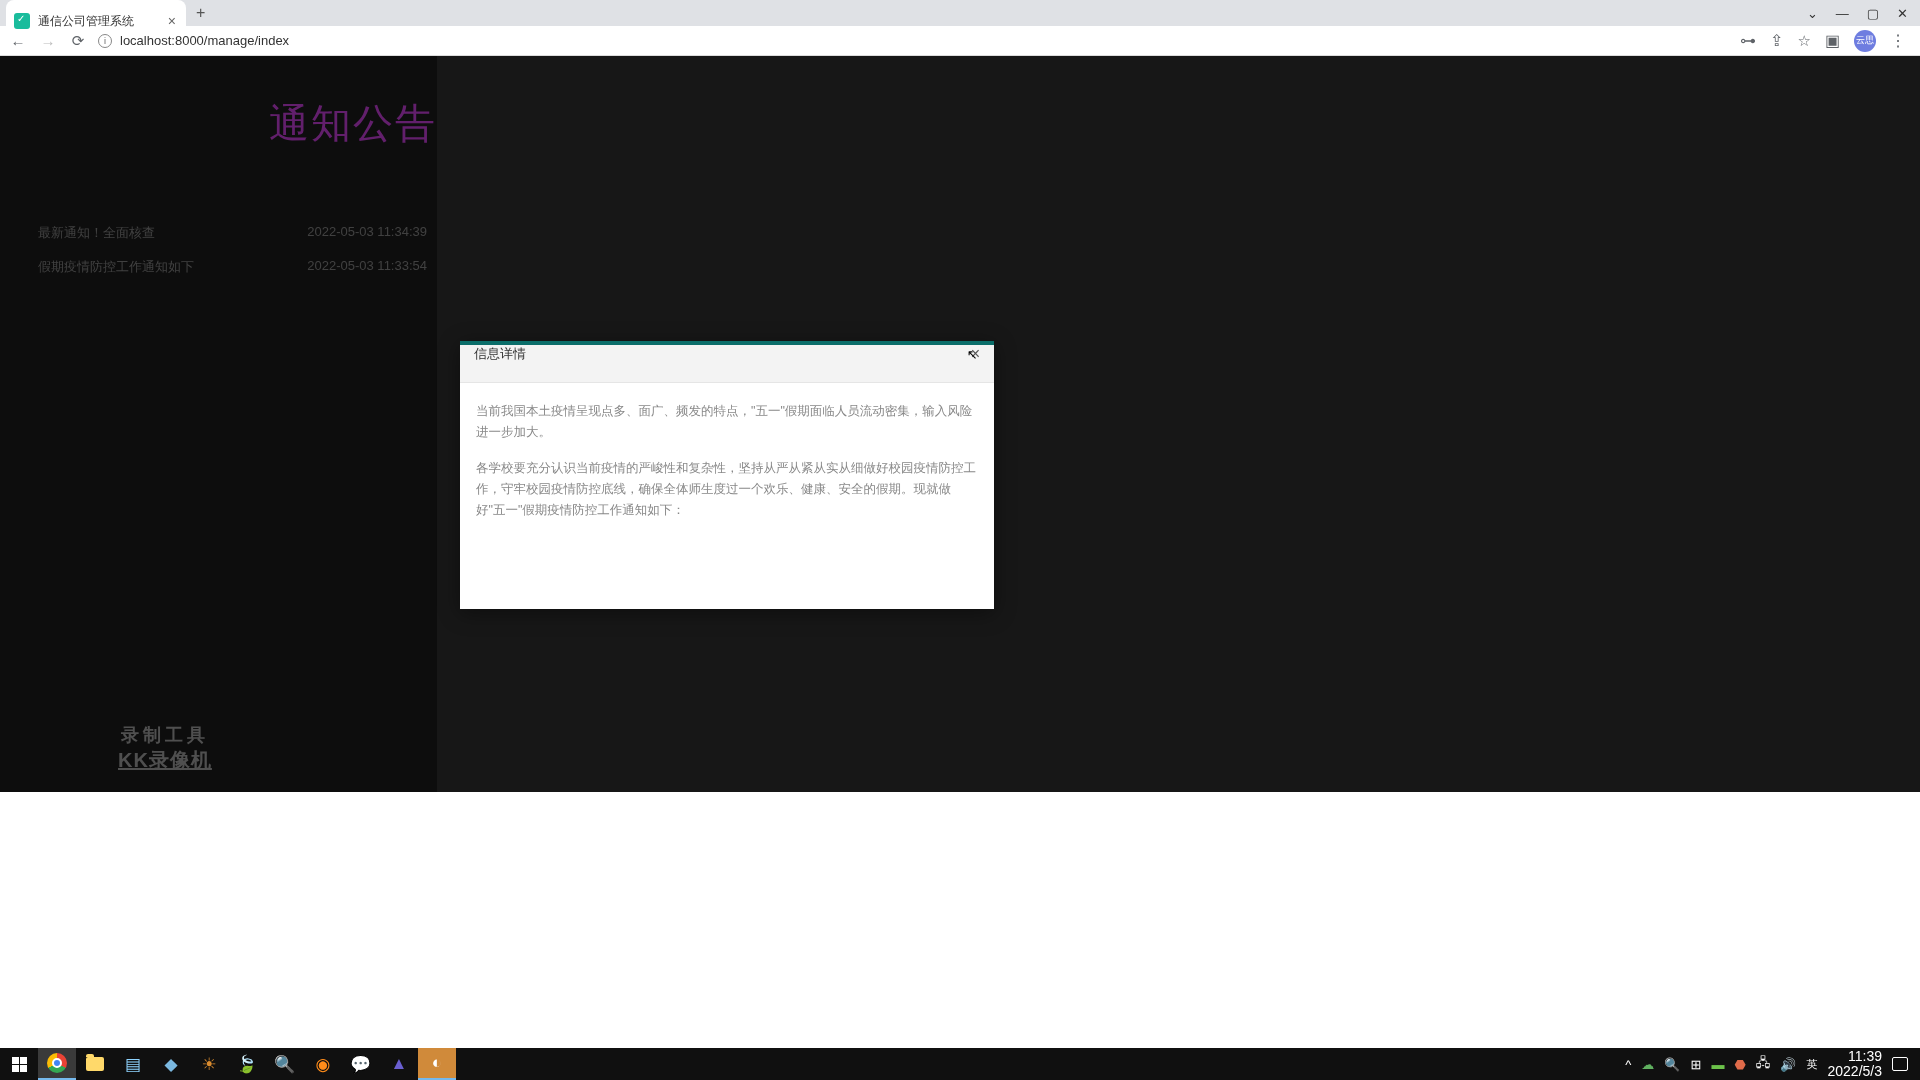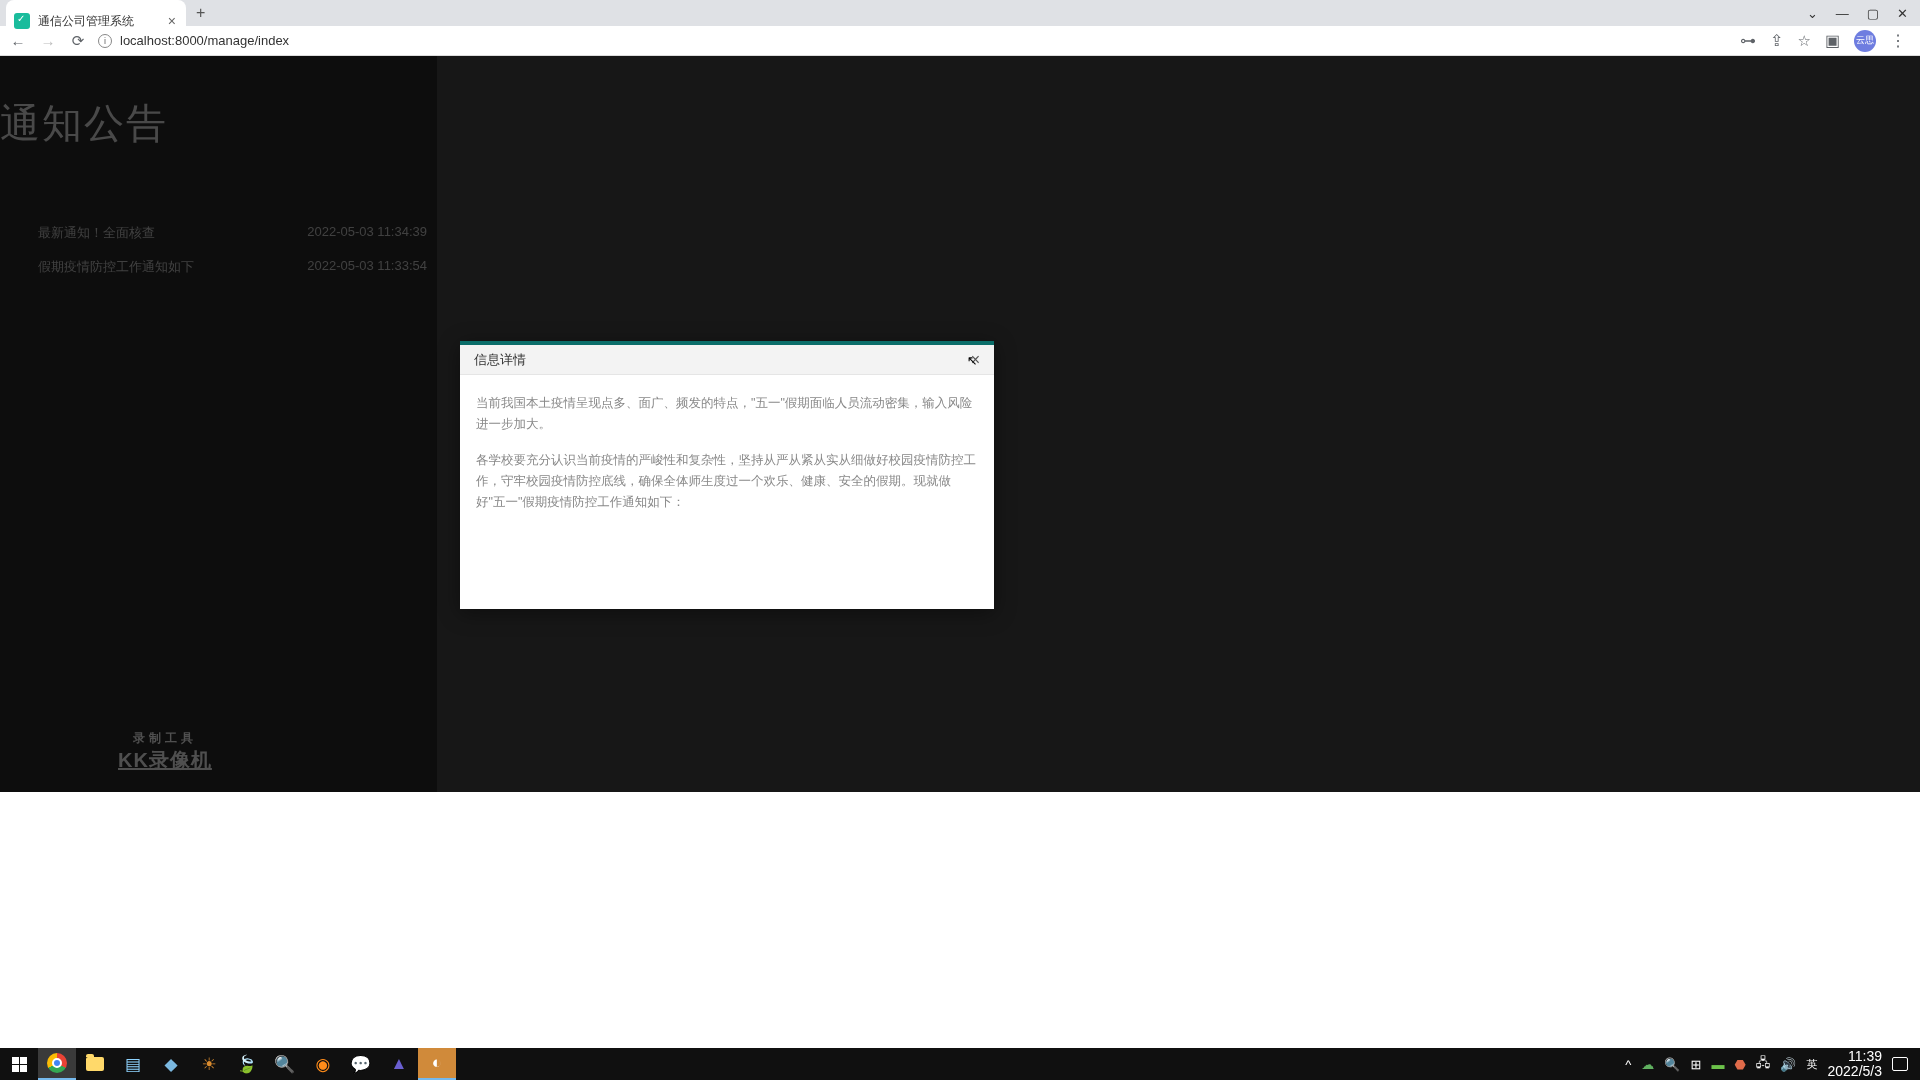--- a/index.html
+++ b/index.html
@@ -21,31 +21,31 @@
     .info-ico { border: 1px solid #888; border-radius: 50%; width: 14px; height: 14px; display: inline-flex; align-items: center; justify-content: center; font-size: 9px; color: #666; }
     .addr-right { margin-left: auto; display: flex; align-items: center; gap: 14px; padding-right: 6px; color: #5f6368; }
     .star { font-size: 15px; }
     .profile { width: 22px; height: 22px; border-radius: 50%; background: #6e7de0; color: #fff; font-size: 9px; display: flex; align-items: center; justify-content: center; }
     
     
     .page { position: relative; height: 736px; background: #2c2c2c; display: flex; }
     .dim-overlay { position: absolute; inset: 0; background: rgba(0,0,0,0.55); z-index: 5; }
     
     .sidebar { width: 437px; background: #1e1e1e; color: #b0b0b0; padding: 40px 0 0; position: relative; }
-    .side-title { text-align: left; font-size: 40px; font-weight: 200; color: #a3a3a3; margin-bottom: 65px; letter-spacing: 2px; }
+    .side-title { text-align: right; font-size: 40px; font-weight: 200; color: #d946ef; margin-bottom: 65px; letter-spacing: 2px; }
     .notice-row { display: flex; justify-content: space-between; padding: 8px 10px 8px 38px; font-size: 13px; color: #8f8f8f; }
     .watermark { position: absolute; bottom: 18px; left: 118px; color: #b0b0b0; text-align: center; }
-    .wm-1 { font-size: 12px; font-weight: 600; letter-spacing: 4px; }
+    .wm-1 { font-size: 18px; font-weight: 600; letter-spacing: 4px; }
     .wm-2 { font-size: 20px; font-weight: 700; letter-spacing: 1px; text-decoration: underline; }
     
     .main { flex: 1; background: #333; }
     
     
     .modal { position: absolute; left: 460px; top: 285px; width: 534px; height: 268px; background: #fff; z-index: 10; box-shadow: 0 4px 20px rgba(0,0,0,0.4); border-top: 4px solid #0b6e6a; }
-    .modal-head { height: 30px; background: #f3f3f3; display: flex; align-items: center; padding: 0 14px; font-size: 13px; color: #333; border-bottom: 1px solid #e5e5e5; }
+    .modal-head { height: 38px; background: #f3f3f3; display: flex; padding: 0 14px; font-size: 13px; color: #333; border-bottom: 1px solid #e5e5e5; }
     .modal-close { margin-left: auto; font-size: 16px; color: #555; cursor: pointer; position: relative; }
     .cursor-arrow { position: absolute; left: -4px; top: 2px; font-size: 13px; color: #000; }
     .modal-body { padding: 18px 16px; font-size: 12.5px; color: #888; line-height: 1.7; }
     .modal-body p { margin-bottom: 14px; }
     
     
     .taskbar { position: absolute; bottom: 0; left: 0; right: 0; height: 32px; background: #101010; display: flex; align-items: center; }
     .start { width: 38px; height: 32px; display: flex; align-items: center; justify-content: center; }
     .winlogo { display: grid; grid-template-columns: 7px 7px; grid-template-rows: 7px 7px; gap: 1px; }
     .winlogo div { background: #fff; }

